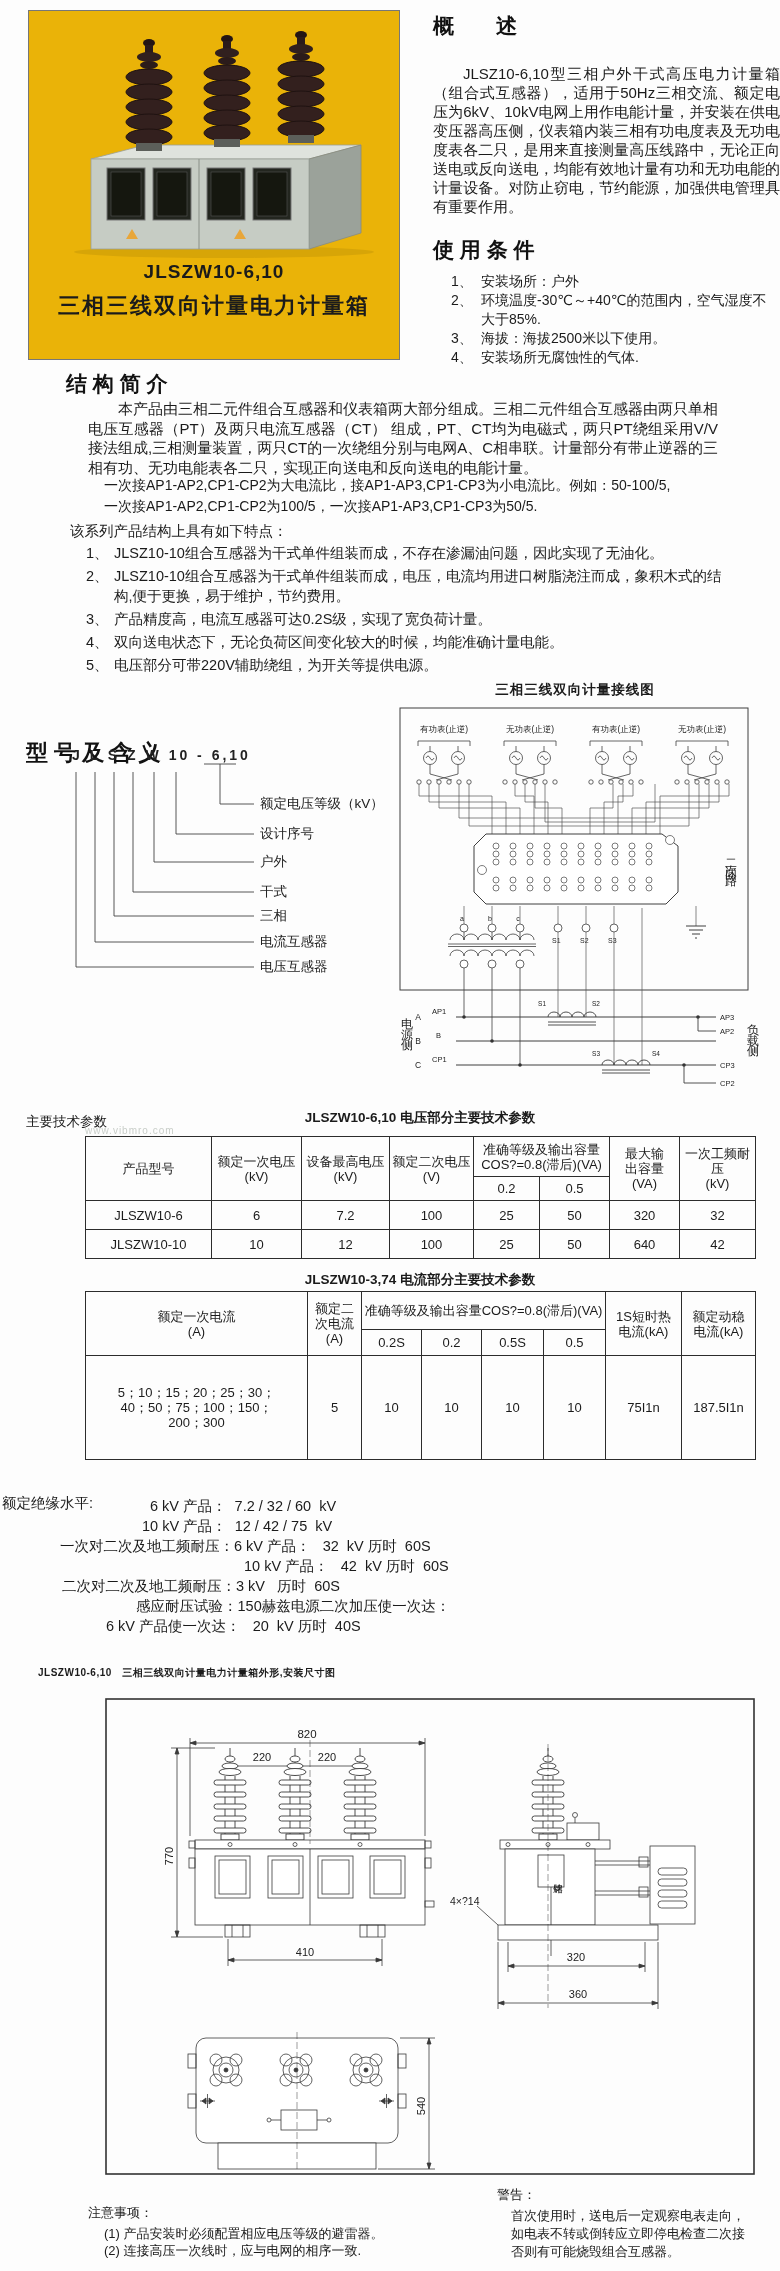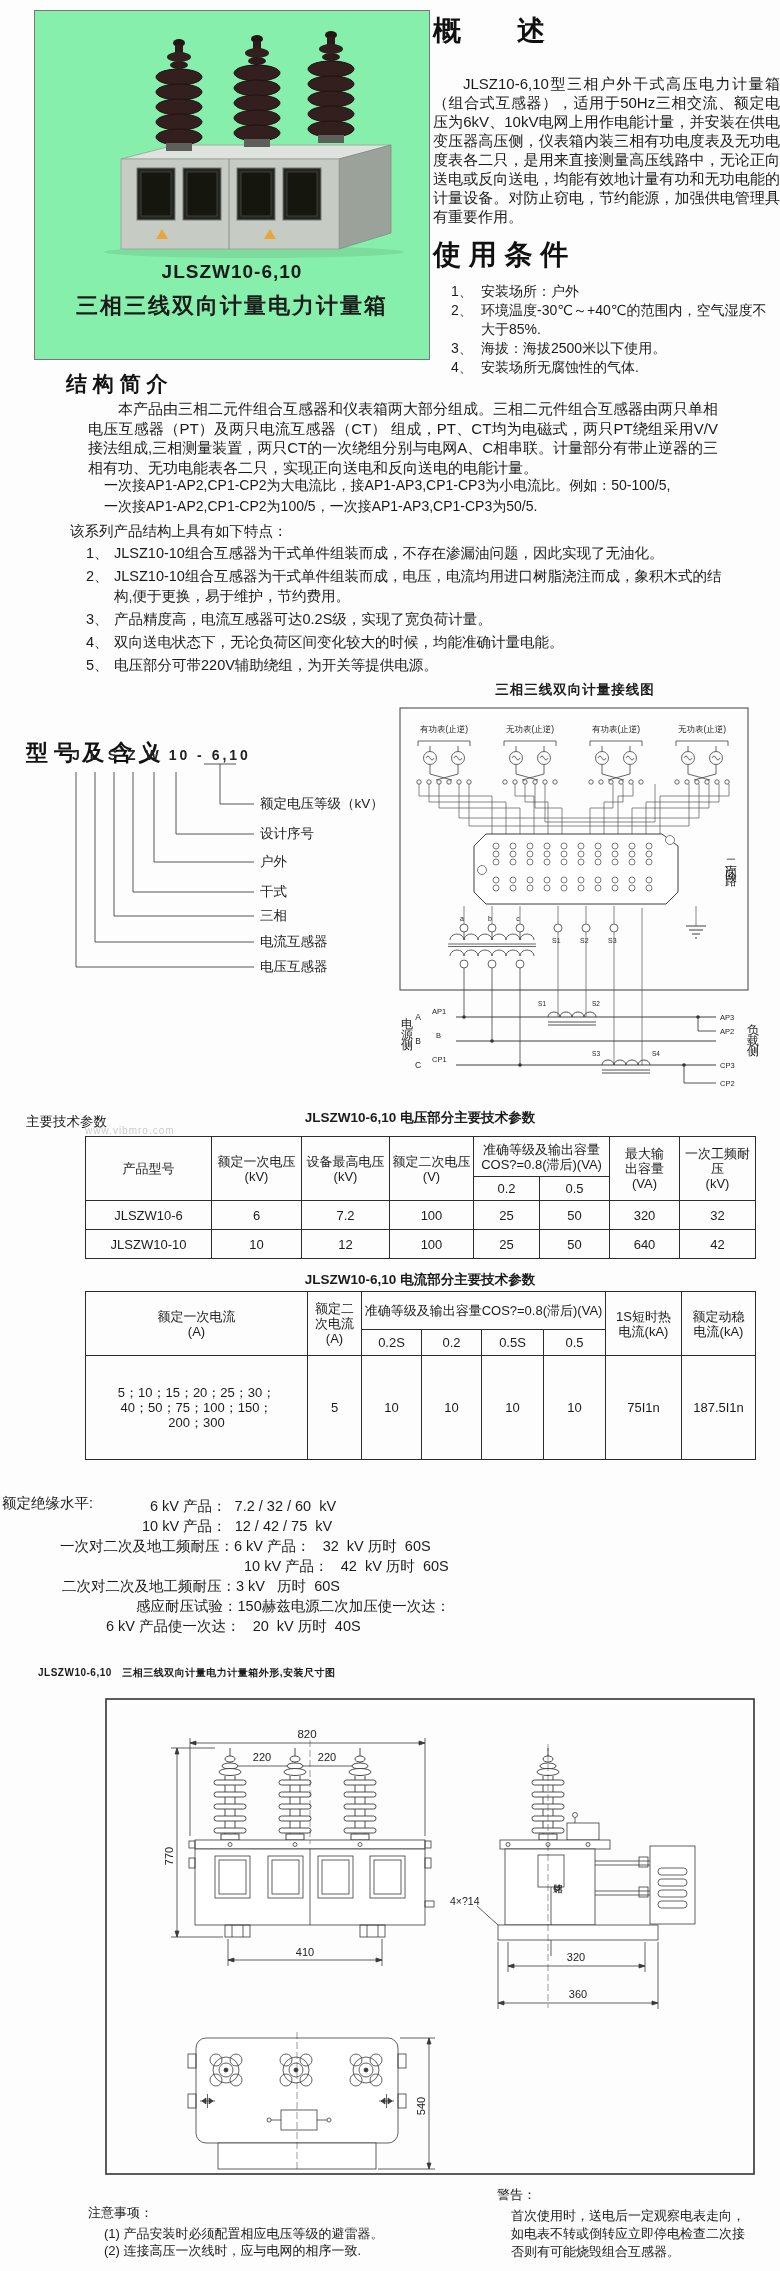--- a/index.html
+++ b/index.html
@@ -3,25 +3,25 @@
 <meta charset="utf-8">
 <style>
   html,body{margin:0;padding:0;background:#e8e8e8;}
   .page{
     position:relative;width:780px;height:2271px;margin:0 auto;
     background:#fdfdfd;color:#1b1b1b;overflow:hidden;
     font-family:"Liberation Sans","DejaVu Sans",sans-serif;
   }
   .abs{position:absolute;}
   
-  .photo-box{left:34px;top:10px;width:370px;height:348px;border:1px solid #777;background:#86efac;padding-left:24px;}
+  .photo-box{left:28px;top:10px;width:370px;height:348px;border:1px solid #777;background:#eab308;}
   .photo-cap1{left:0;top:250px;width:100%;text-align:center;font-size:19px;font-weight:600;letter-spacing:1px;}
   .photo-cap2{left:0;top:280px;width:100%;text-align:center;font-size:22px;font-weight:700;letter-spacing:2px;}
   
-  .sec-heading{font-size:28px;font-weight:700;color:#111;}
+  .sec-heading{font-size:21px;font-weight:700;color:#111;}
   .overview{left:433px;top:12px;width:347px;}
   .overview-body{margin-top:24px;font-size:15px;line-height:19px;text-align:justify;text-indent:2em;}
   .usage{left:433px;top:236px;width:347px;}
   .usage-list{margin-top:8px;font-size:14px;line-height:19px;}
   .u-item{display:flex;}
   .u-item .no{flex:0 0 30px;padding-left:18px;box-sizing:content-box;}
   .u-item .tx{flex:1;}
   
   .structure-heading{left:26px;top:370px;margin-left:40px;}
   .s-para1{left:88px;top:399px;width:630px;font-size:15px;line-height:19.5px;text-align:justify;text-indent:2em;}
@@ -443,21 +443,21 @@
       <td>12</td>
       <td>100</td>
       <td>25</td>
       <td>50</td>
       <td>640</td>
       <td>42</td>
     </tr>
   </tbody>
     </table>
 
-  <div class="abs tbl-title ctable-title">JLSZW10-6,10 电流部分主要技术参数</div>
+  <div class="abs tbl-title ctable-title">JLSZW10-3,74 电流部分主要技术参数</div>
   <table class="abs spec ctable">
     <colgroup>
         <col style="width:222px">
         <col style="width:54px">
         <col style="width:60px">
         <col style="width:60px">
         <col style="width:62px">
         <col style="width:62px">
         <col style="width:76px">
         <col style="width:74px">

